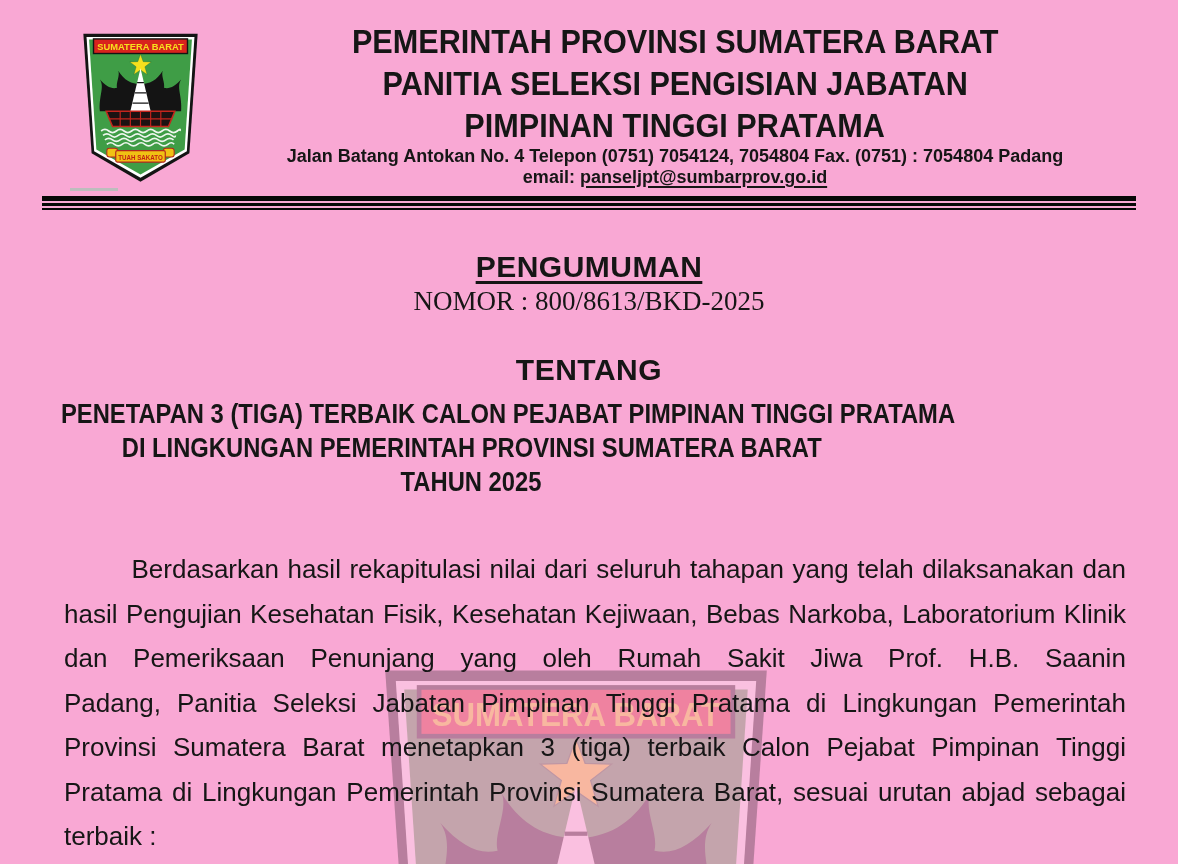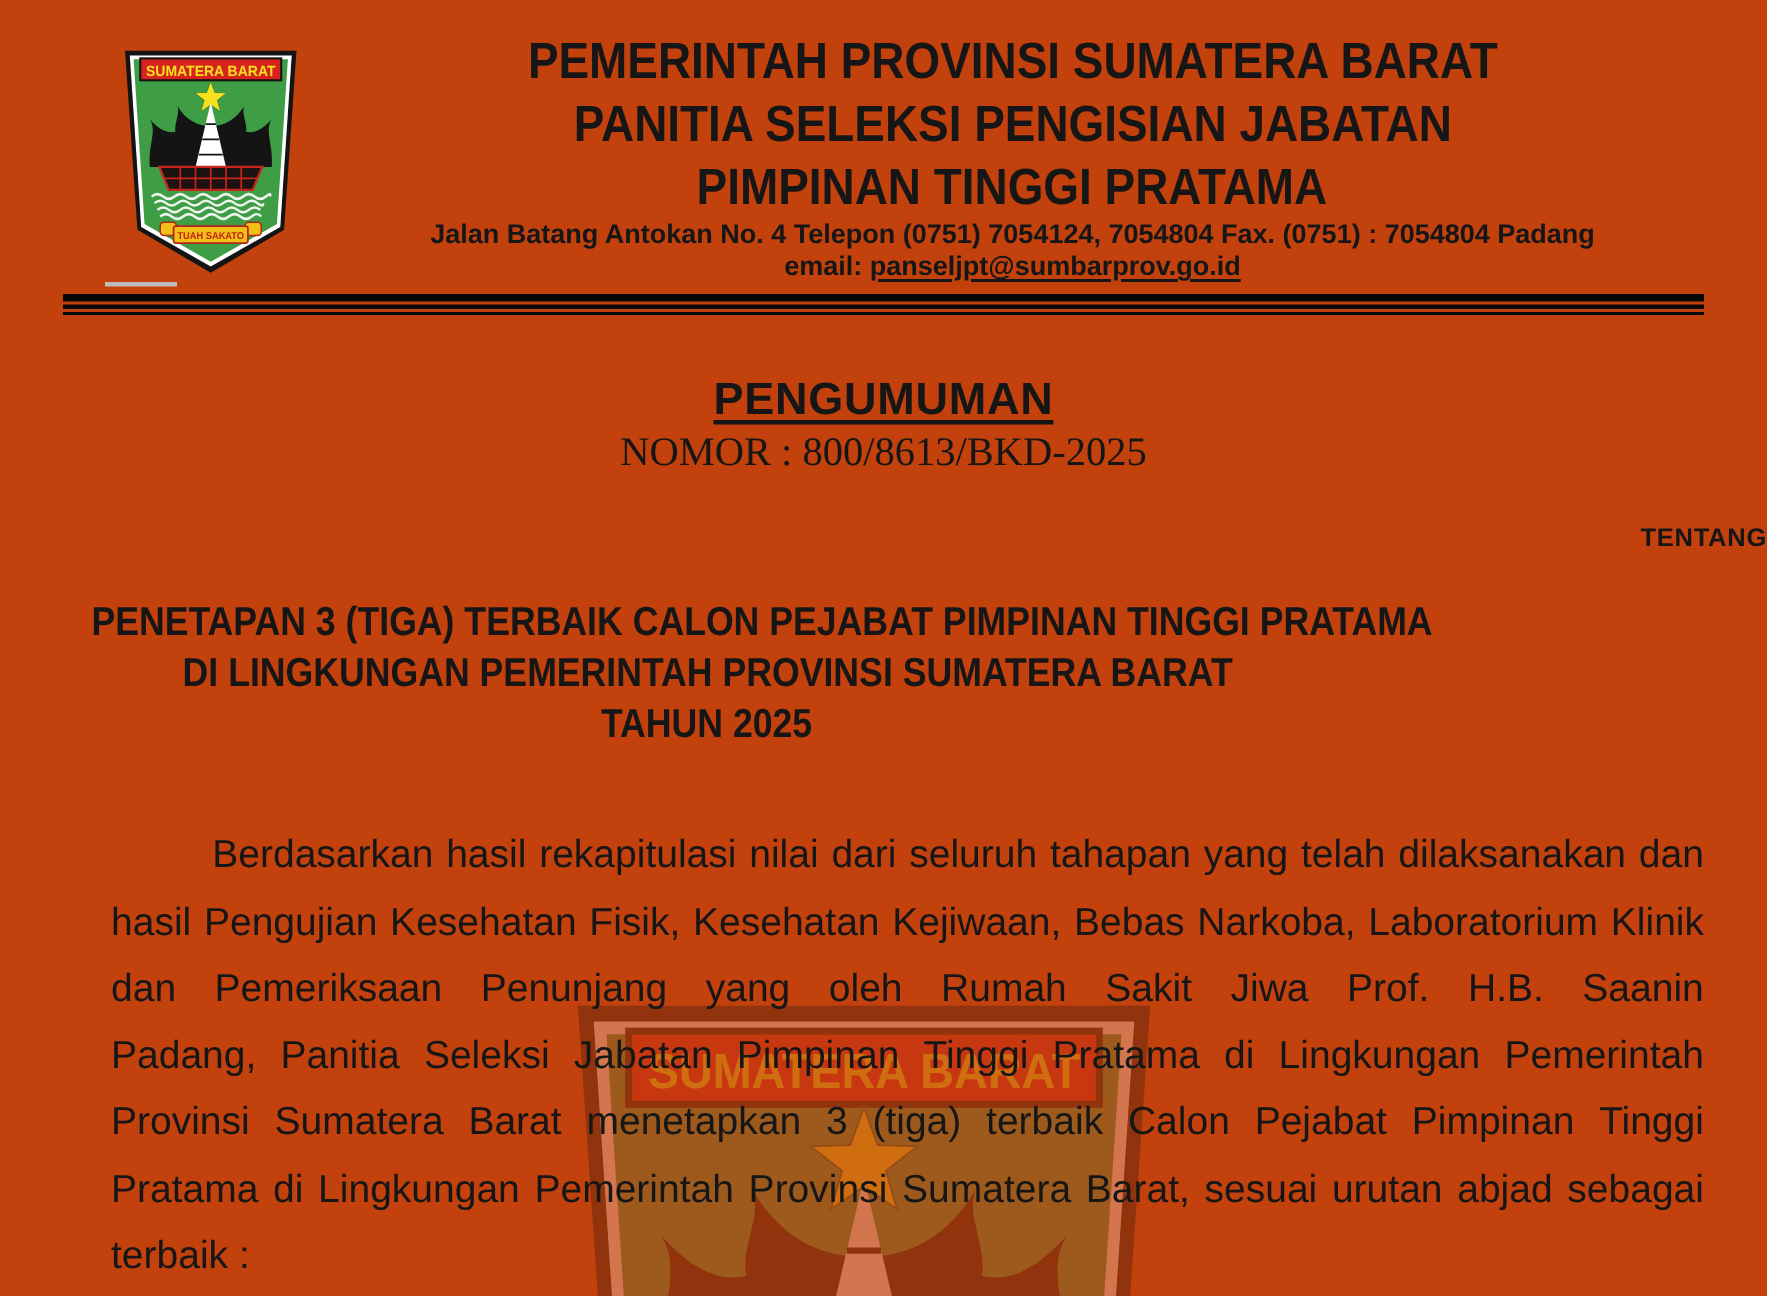--- a/index.html
+++ b/index.html
@@ -1,21 +1,21 @@
 <!DOCTYPE html>
 <html><head>
 <meta charset="utf-8">
 <style>
   html,body{margin:0;padding:0;}
   body{
     width:1178px;height:864px;background:#ffffff;
     font-family:"Liberation Sans","DejaVu Sans",sans-serif;
     color:#161616;
   }
-  .page{position:relative;width:1178px;height:864px;overflow:hidden;background:#c2410c;}
+  .page{position:relative;width:1178px;height:864px;overflow:hidden;background:#f9a8d4;}
 
   
   .logo{position:absolute;left:77px;top:31px;width:127px;height:153px;z-index:2;}
   .letterhead-text{position:absolute;left:226px;top:20px;width:898px;text-align:center;z-index:2;}
   .org-line{font-weight:bold;font-size:34px;line-height:42px;white-space:nowrap;}
   .narrow{display:inline-block;transform:scaleX(0.9);transform-origin:50% 50%;white-space:nowrap;}
   .narrow-88{display:inline-block;transform:scaleX(0.88);transform-origin:50% 50%;white-space:nowrap;}
   .address-line{font-weight:bold;font-size:18px;line-height:21px;margin-top:0;white-space:nowrap;}
   .email-line{font-weight:bold;font-size:18px;line-height:21px;white-space:nowrap;}
   .email-addr{text-decoration:underline;text-decoration-thickness:2px;text-underline-offset:3px;}
@@ -26,27 +26,27 @@
   .rule-mid{height:3px;background:#070707;margin-bottom:2px;}
   .rule-thin{height:2px;background:#070707;}
   .scan-artifact{position:absolute;left:70px;top:188px;width:48px;height:3px;background:#bdbdbd;z-index:1;}
 
   
   .doc-title{position:absolute;left:0;top:250px;width:1178px;text-align:center;
     font-weight:bold;font-size:30px;line-height:34px;z-index:2;}
   .doc-title span{text-decoration:underline;text-decoration-thickness:3px;text-underline-offset:4px;letter-spacing:0.5px;}
   .doc-number{position:absolute;left:0;top:286px;width:1178px;text-align:center;
     font-size:27px;line-height:31px;z-index:2;font-family:Liberation Serif, serif;}
-  .doc-about{position:absolute;left:0;top:345px;width:1178px;text-align:right;
-    font-weight:bold;font-size:17px;line-height:28px;z-index:2;letter-spacing:0.5px;}
+  .doc-about{position:absolute;left:0;top:356px;width:1178px;text-align:center;
+    font-weight:bold;font-size:30px;line-height:28px;z-index:2;letter-spacing:0.5px;}
   .doc-subject{position:absolute;left:0;top:397px;width:943px;text-align:center;
     font-weight:bold;font-size:27px;line-height:34px;z-index:2;}
 
   
-  .paragraph{position:absolute;left:74px;top:547px;width:1062px;font-size:26px;z-index:2;}
+  .paragraph{position:absolute;left:64px;top:547px;width:1062px;font-size:26px;z-index:2;}
   .para-line{line-height:44.5px;height:44.5px;white-space:nowrap;}
   .jline{display:flex;justify-content:space-between;align-items:baseline;}
   .indent{flex:0 0 59px;width:59px;}
 
   
   .watermark{position:absolute;left:364px;top:662px;width:424px;height:509px;opacity:0.28;z-index:0;}
 
   .defs-svg{position:absolute;width:0;height:0;overflow:hidden;}
 </style>
 </head>

